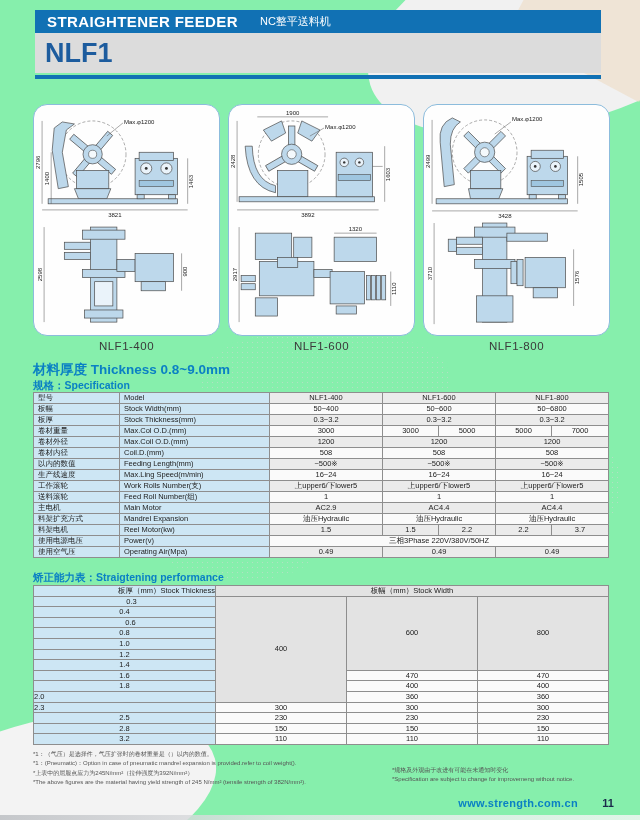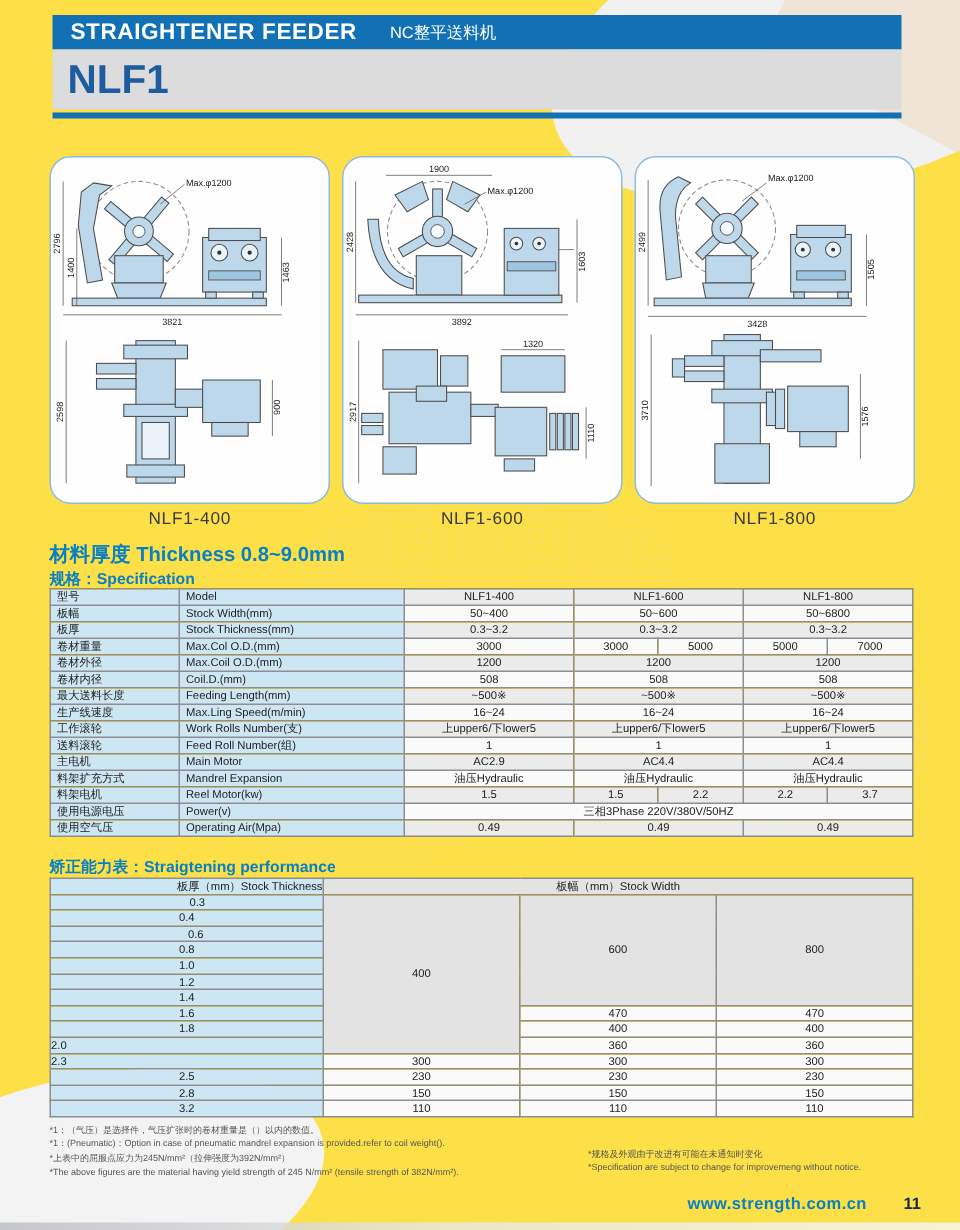--- a/index.html
+++ b/index.html
@@ -1,16 +1,16 @@
 <!DOCTYPE html>
 <html style="--header-blue: #1171b4; --title-blue: #1d5c9e; --heading-blue: #0a80c4; --label-bg: #cde6f4; --merged-bg: #e3e3e3; --drawing-fill: #bdd8eb; --drawing-border: #8cbcdc;"><head>
 <meta charset="utf-8">
 <style>
   html,body{margin:0;padding:0;background:#fff;}
-  .page{position:relative;width:640px;height:820px;background:#fde047;overflow:hidden;
+  .page{position:relative;width:640px;height:820px;background:#86efac;overflow:hidden;
         font-family:"Liberation Sans","DejaVu Sans",sans-serif;color:#222;}
   
   .deco{position:absolute;pointer-events:none;}
   .swoosh1{right:-140px;top:-80px;width:420px;height:200px;background:#f1f1f1;border-radius:50%;transform:rotate(-18deg);}
   .swoosh2{left:-120px;bottom:-60px;width:340px;height:160px;background:#f3f3f3;border-radius:50%;transform:rotate(-14deg);}
   .tanwedge{right:-36px;top:-46px;width:150px;height:120px;background:#ecd9c0;opacity:.55;transform:rotate(28deg);}
   .dots{background-image:radial-gradient(#d7d7d7 0.9px,transparent 0.9px);background-size:5px 5px;opacity:.55;border-radius:45%;}
   .dots1{left:200px;top:330px;width:250px;height:110px;}
   .dots2{left:320px;top:410px;width:300px;height:150px;}
   .dots3{left:150px;top:470px;width:180px;height:110px;}
@@ -322,21 +322,21 @@
           <td class="val" colspan="2">1200</td>
         </tr>
         <tr class="r-even">
           <td class="lbl">卷材内径</td>
           <td class="lbl">Coil.D.(mm)</td>
           <td class="val" colspan="2">508</td>
           <td class="val" colspan="2">508</td>
           <td class="val" colspan="2">508</td>
         </tr>
         <tr class="r-odd">
-          <td class="lbl">最大送料长度</td>
+          <td class="lbl">以内的数值</td>
           <td class="lbl">Feeding Length(mm)</td>
           <td class="val" colspan="2">~500※</td>
           <td class="val" colspan="2">~500※</td>
           <td class="val" colspan="2">~500※</td>
         </tr>
         <tr class="r-even">
           <td class="lbl">生产线速度</td>
           <td class="lbl">Max.Ling Speed(m/min)</td>
           <td class="val" colspan="2">16~24</td>
           <td class="val" colspan="2">16~24</td>

